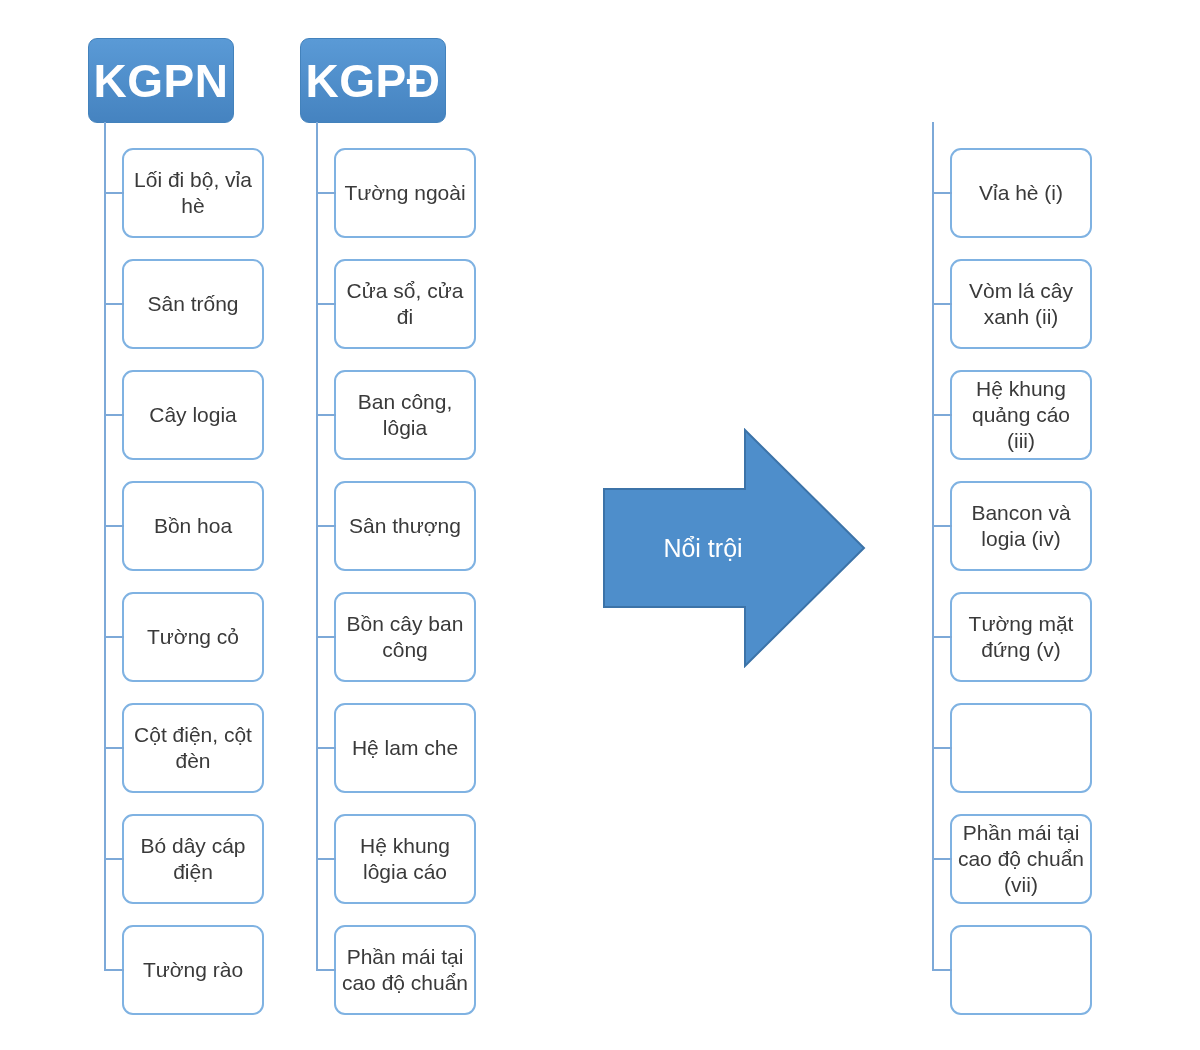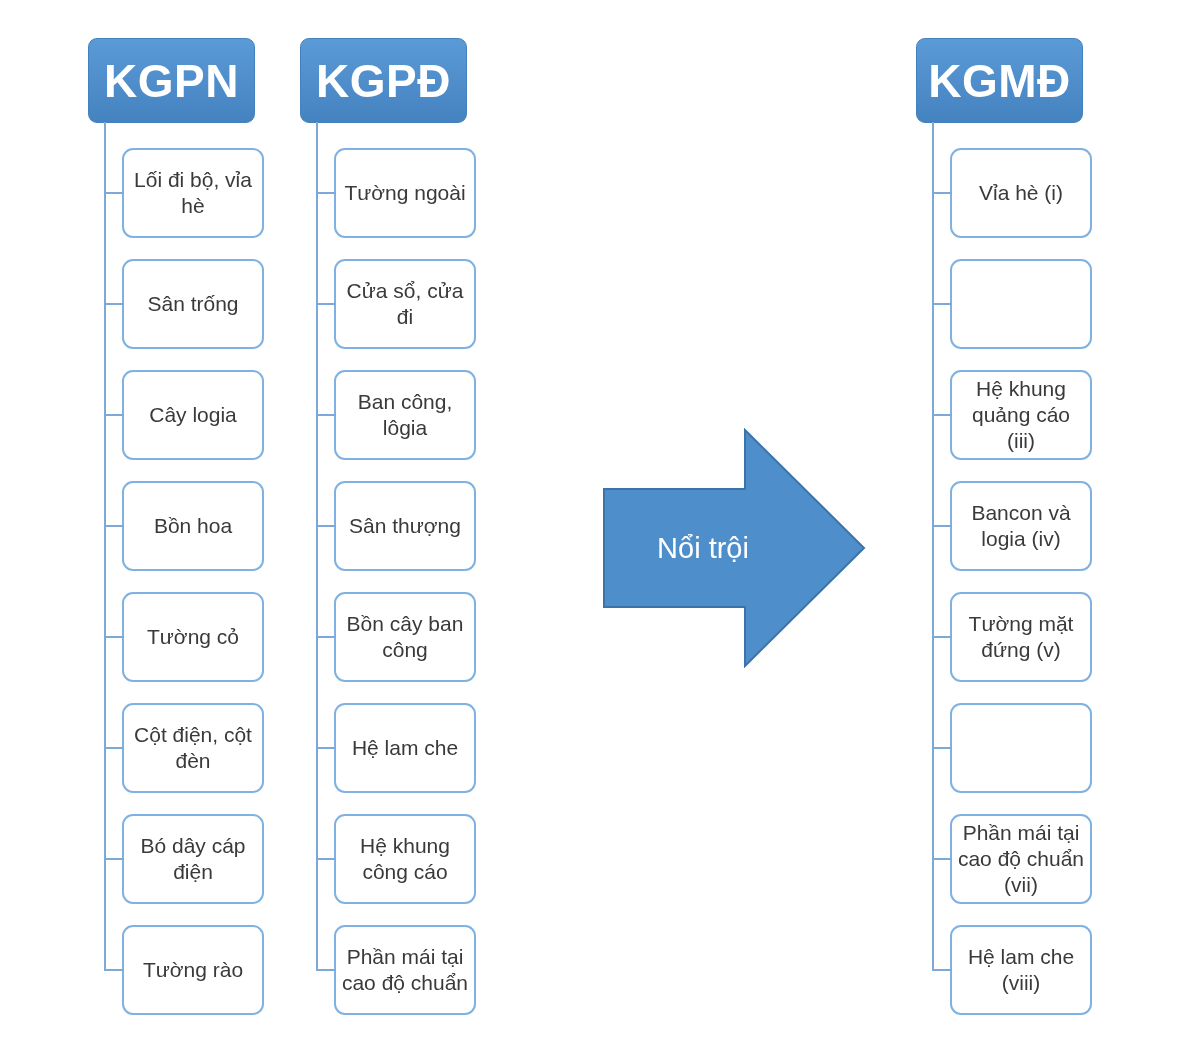--- a/index.html
+++ b/index.html
@@ -32,21 +32,21 @@
     width: 178px;
     height: 990px;
   }
   .col-1 { left: 88px; }
   .col-2 { left: 300px; }
   .col-3 { left: 916px; }
 
   .col-header {
     position: absolute;
     left: 0; top: 0;
-    width: 167px;
+    width: 146px;
     height: 85px;
     background: linear-gradient(180deg, var(--accent-light) 0%, var(--accent-dark) 100%);
     border: 1px solid #4382bc;
     border-radius: 9px;
     color: #ffffff;
     font-size: 46px;
     font-weight: bold;
     display: flex;
     align-items: center;
     justify-content: center;
@@ -111,21 +111,21 @@
   .arrow-label {
     position: absolute;
     left: 0;
     top: 60px;
     width: 200px;
     height: 120px;
     display: flex;
     align-items: center;
     justify-content: center;
     color: #ffffff;
-    font-size: 29px;
+    font-size: 25px;
   }
 </style>
 </head>
 <body>
 
 <div class="canvas">
 
   <div class="column col-1">
     <div class="col-header">KGPN</div>
     <div class="v-line"></div>
@@ -190,47 +190,47 @@
         <div class="item">
         <span class="stub"></span>
         <span class="item-label">Bồn cây ban công</span>
       </div>
         <div class="item">
         <span class="stub"></span>
         <span class="item-label">Hệ lam che</span>
       </div>
         <div class="item">
         <span class="stub"></span>
-        <span class="item-label">Hệ khung công cáo</span>
+        <span class="item-label">Hệ khung lôgia cáo</span>
       </div>
         <div class="item">
         <span class="stub"></span>
         <span class="item-label">Phần mái tại cao độ chuẩn</span>
       </div>
       </div>
   </div>
 
   <div class="arrow-wrap">
     <svg width="263" height="240" viewBox="0 0 263 240">
       <polygon points="1,61 142,61 142,2 261,120 142,238 142,179 1,179" fill="var(--accent)" stroke="var(--arrow-border)" stroke-width="2" stroke-linejoin="miter"></polygon>
     </svg>
     <div class="arrow-label">Nổi trội</div>
   </div>
 
   <div class="column col-3">
-    <div class="col-header">KGMĐ</div>
     <div class="v-line"></div>
     <div class="items">
 
     <div class="item">
         <span class="stub"></span>
         <span class="item-label">Vỉa hè (i)</span>
       </div>
         <div class="item">
         <span class="stub"></span>
+        <span class="item-label">Vòm lá cây xanh (ii)</span>
       </div>
         <div class="item">
         <span class="stub"></span>
         <span class="item-label">Hệ khung quảng cáo (iii)</span>
       </div>
         <div class="item">
         <span class="stub"></span>
         <span class="item-label">Bancon và logia (iv)</span>
       </div>
         <div class="item">
@@ -239,18 +239,17 @@
       </div>
         <div class="item">
         <span class="stub"></span>
       </div>
         <div class="item">
         <span class="stub"></span>
         <span class="item-label">Phần mái tại cao độ chuẩn (vii)</span>
       </div>
         <div class="item">
         <span class="stub"></span>
-        <span class="item-label">Hệ lam che (viii)</span>
       </div>
       </div>
   </div>
 
 </div>
 
 </body></html>

